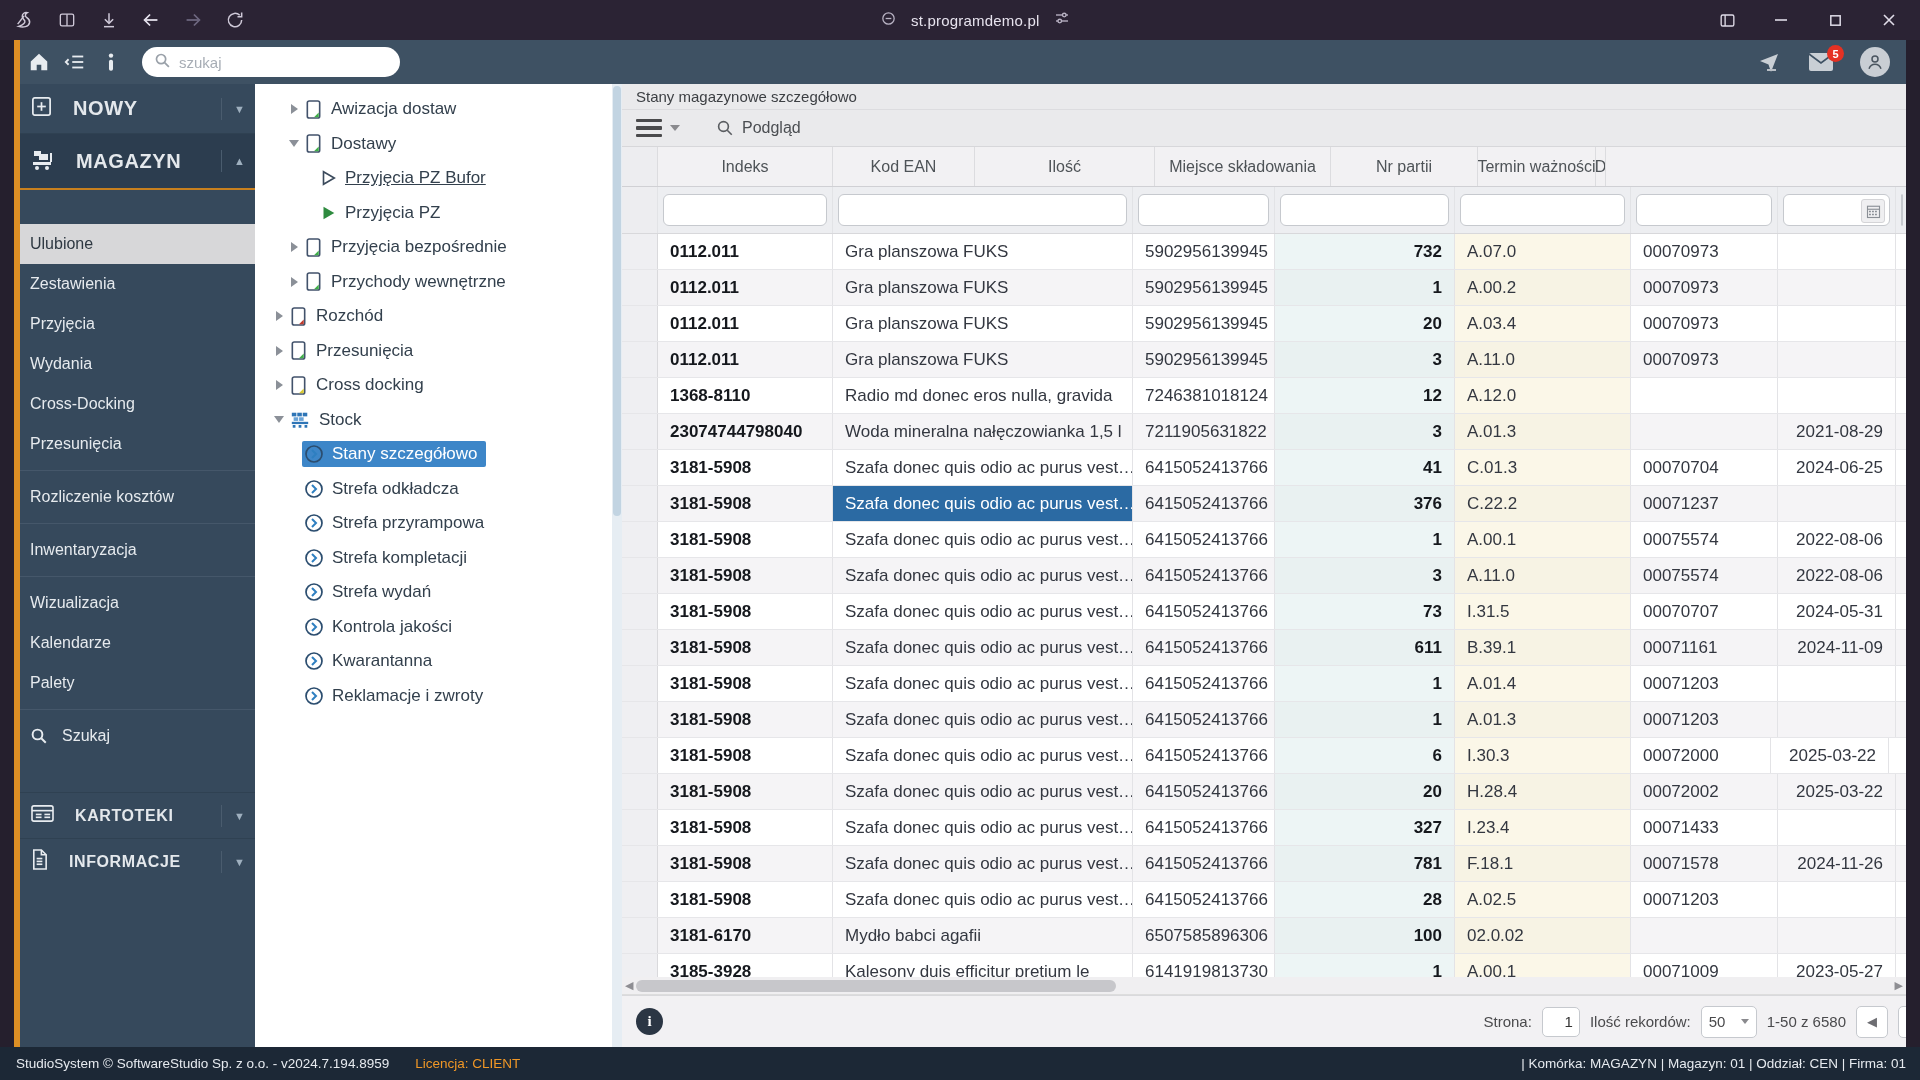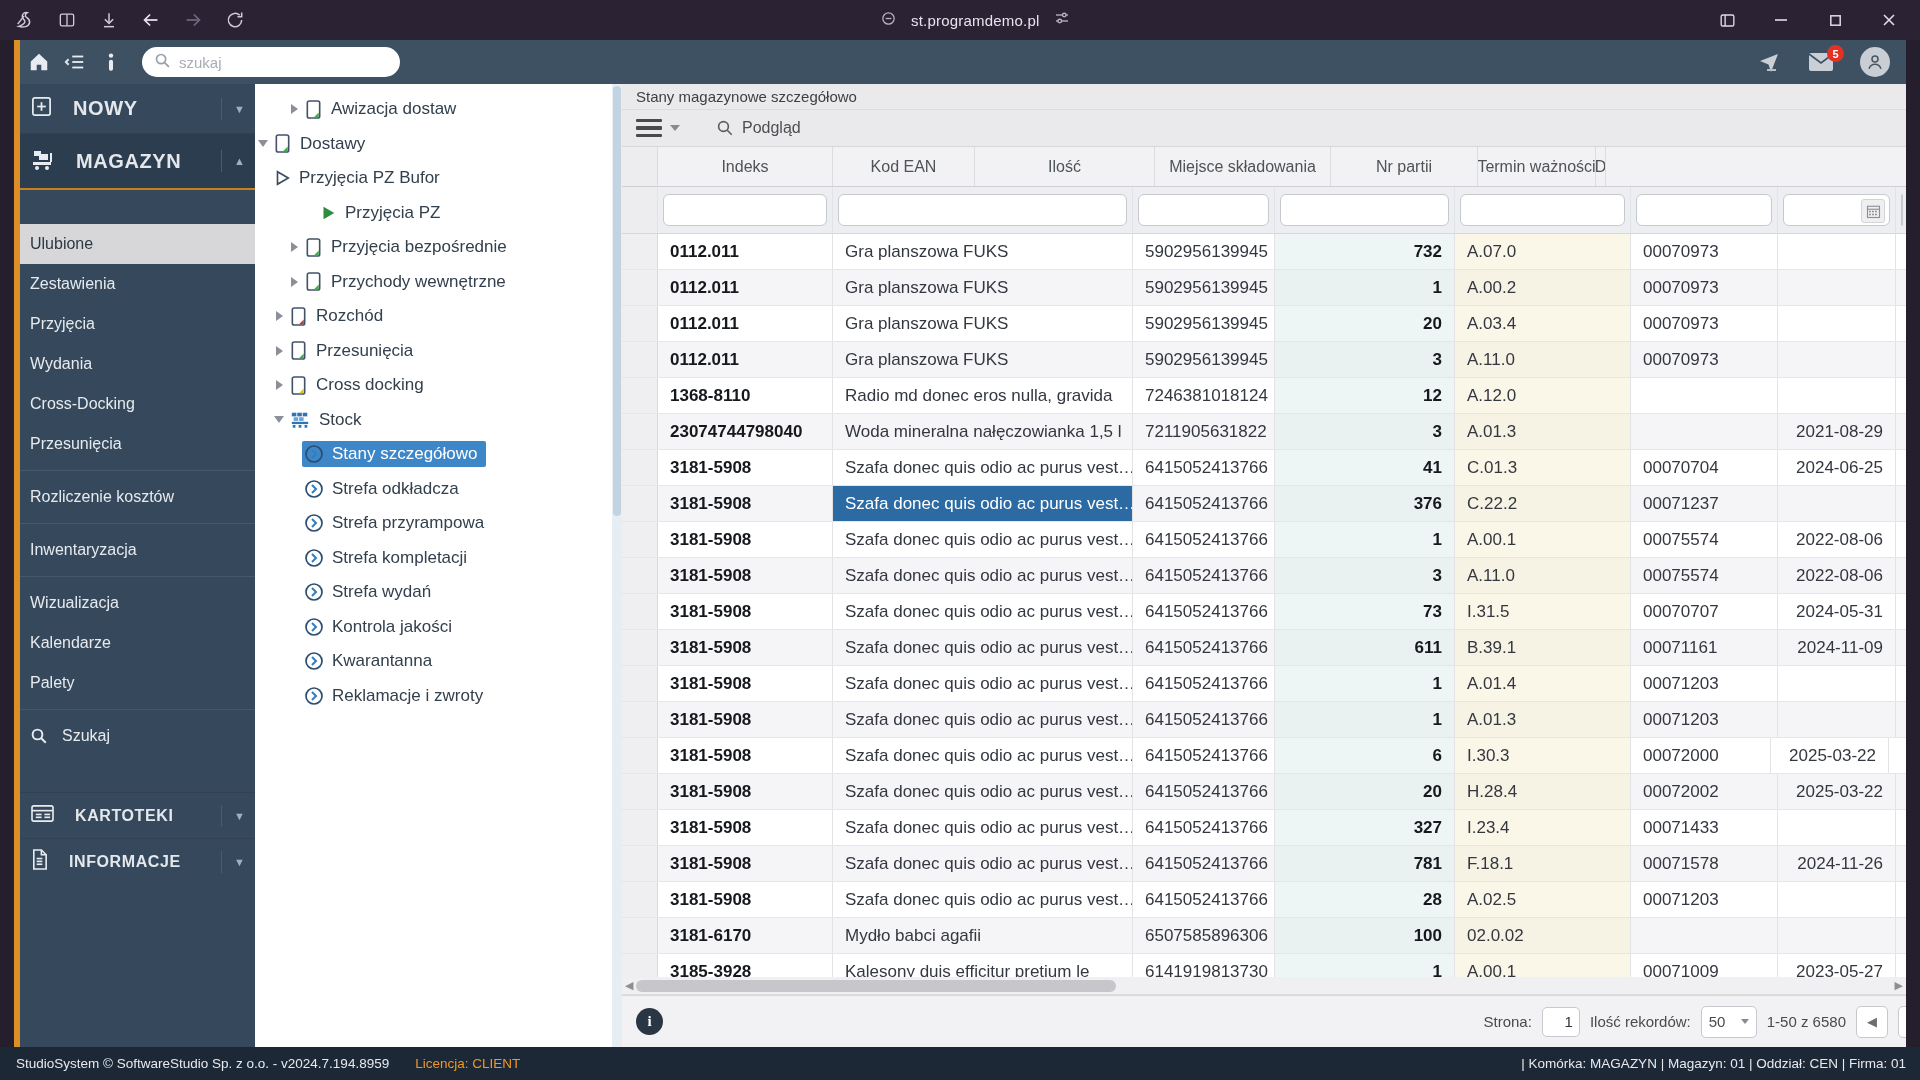--- a/index.html
+++ b/index.html
@@ -380,35 +380,35 @@
         <span class="ti-body">
           <span class="ic">
             <svg width="19" height="21" viewBox="0 0 20 22" fill="none">
               <rect x="3.5" y="2" width="13" height="18" rx="2" stroke="#42526b" stroke-width="1.7" fill="#fff"></rect>
               <path d="M10.5 19.2h5v-5z" fill="#3fae49"></path>
             </svg>
           </span>
           <span>Awizacja dostaw</span>
         </span>
       </div>
-      <div class="tree-item" style="">
+      <div class="tree-item" style="padding-left: 31px;">
         <span class="tree-arrow">
           <span class="arr-down"></span>
         </span>
         <span class="ti-body">
           <span class="ic">
             <svg width="19" height="21" viewBox="0 0 20 22" fill="none">
               <rect x="3.5" y="2" width="13" height="18" rx="2" stroke="#42526b" stroke-width="1.7" fill="#fff"></rect>
               <path d="M10.5 19.2h5v-5z" fill="#3fae49"></path>
             </svg>
           </span>
           <span>Dostawy</span>
         </span>
       </div>
-      <div class="tree-item" style="">
+      <div class="tree-item" style="padding-left: 46px; text-decoration: underline;">
         <span class="tree-arrow"></span>
         <span class="ti-body">
           <span class="ic">
             <svg width="18" height="18" viewBox="0 0 20 20" fill="none" stroke="#3b4a5c" stroke-width="1.8">
               <path d="M5 3l12 7-12 7z"></path>
             </svg>
           </span>
           <span>Przyjęcia PZ Bufor</span>
         </span>
       </div>

